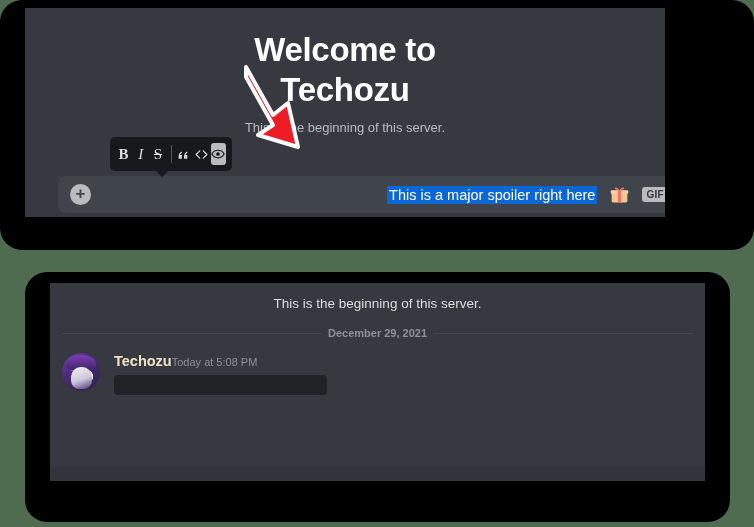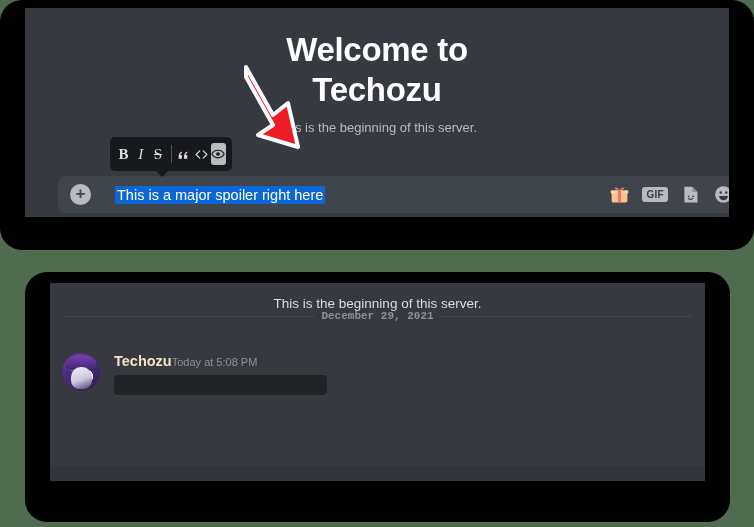--- a/index.html
+++ b/index.html
@@ -36,21 +36,21 @@
 
   
   .panel {
     position: absolute;
     background: #36393f;
     overflow: hidden;
   }
   #panel-top {
     left: 25px;
     top: 8px;
-    width: 704px;
+    width: 640px;
     height: 209px;
     text-decoration: underline;
   }
   #panel-bottom {
     left: 50px;
     top: 283px;
     width: 655px;
     height: 198px;
   }
 
@@ -158,20 +158,21 @@
     line-height: 1;
     padding-bottom: 2px;
     box-sizing: border-box;
   }
   .msg-input-wrap {
     flex: 1;
     margin-left: 24px;
     display: flex;
     align-items: center;
     min-width: 0;
+    justify-content: flex-end;
   }
   .selected-text {
     background: #0b67d6;
     color: #ffffff;
     font-size: 14.5px;
     padding: 1px 2px;
     white-space: nowrap;
   }
   .msg-actions {
     display: flex;
@@ -211,25 +212,24 @@
     left: 0;
     top: 13px;
     width: 100%;
     text-align: center;
     color: #dcddde;
     font-size: 13.5px;
   }
   .date-divider {
     position: absolute;
     left: 12px;
-    top: 27px;
+    top: 44px;
     right: 12px;
     display: flex;
     align-items: center;
-    font-family: Liberation Mono, monospace;
   }
   .date-divider .rule {
     flex: 1;
     height: 1px;
     background: #42464d;
   }
   .date-divider .date-label {
     color: #8e9297;
     font-size: 11px;
     font-weight: bold;

